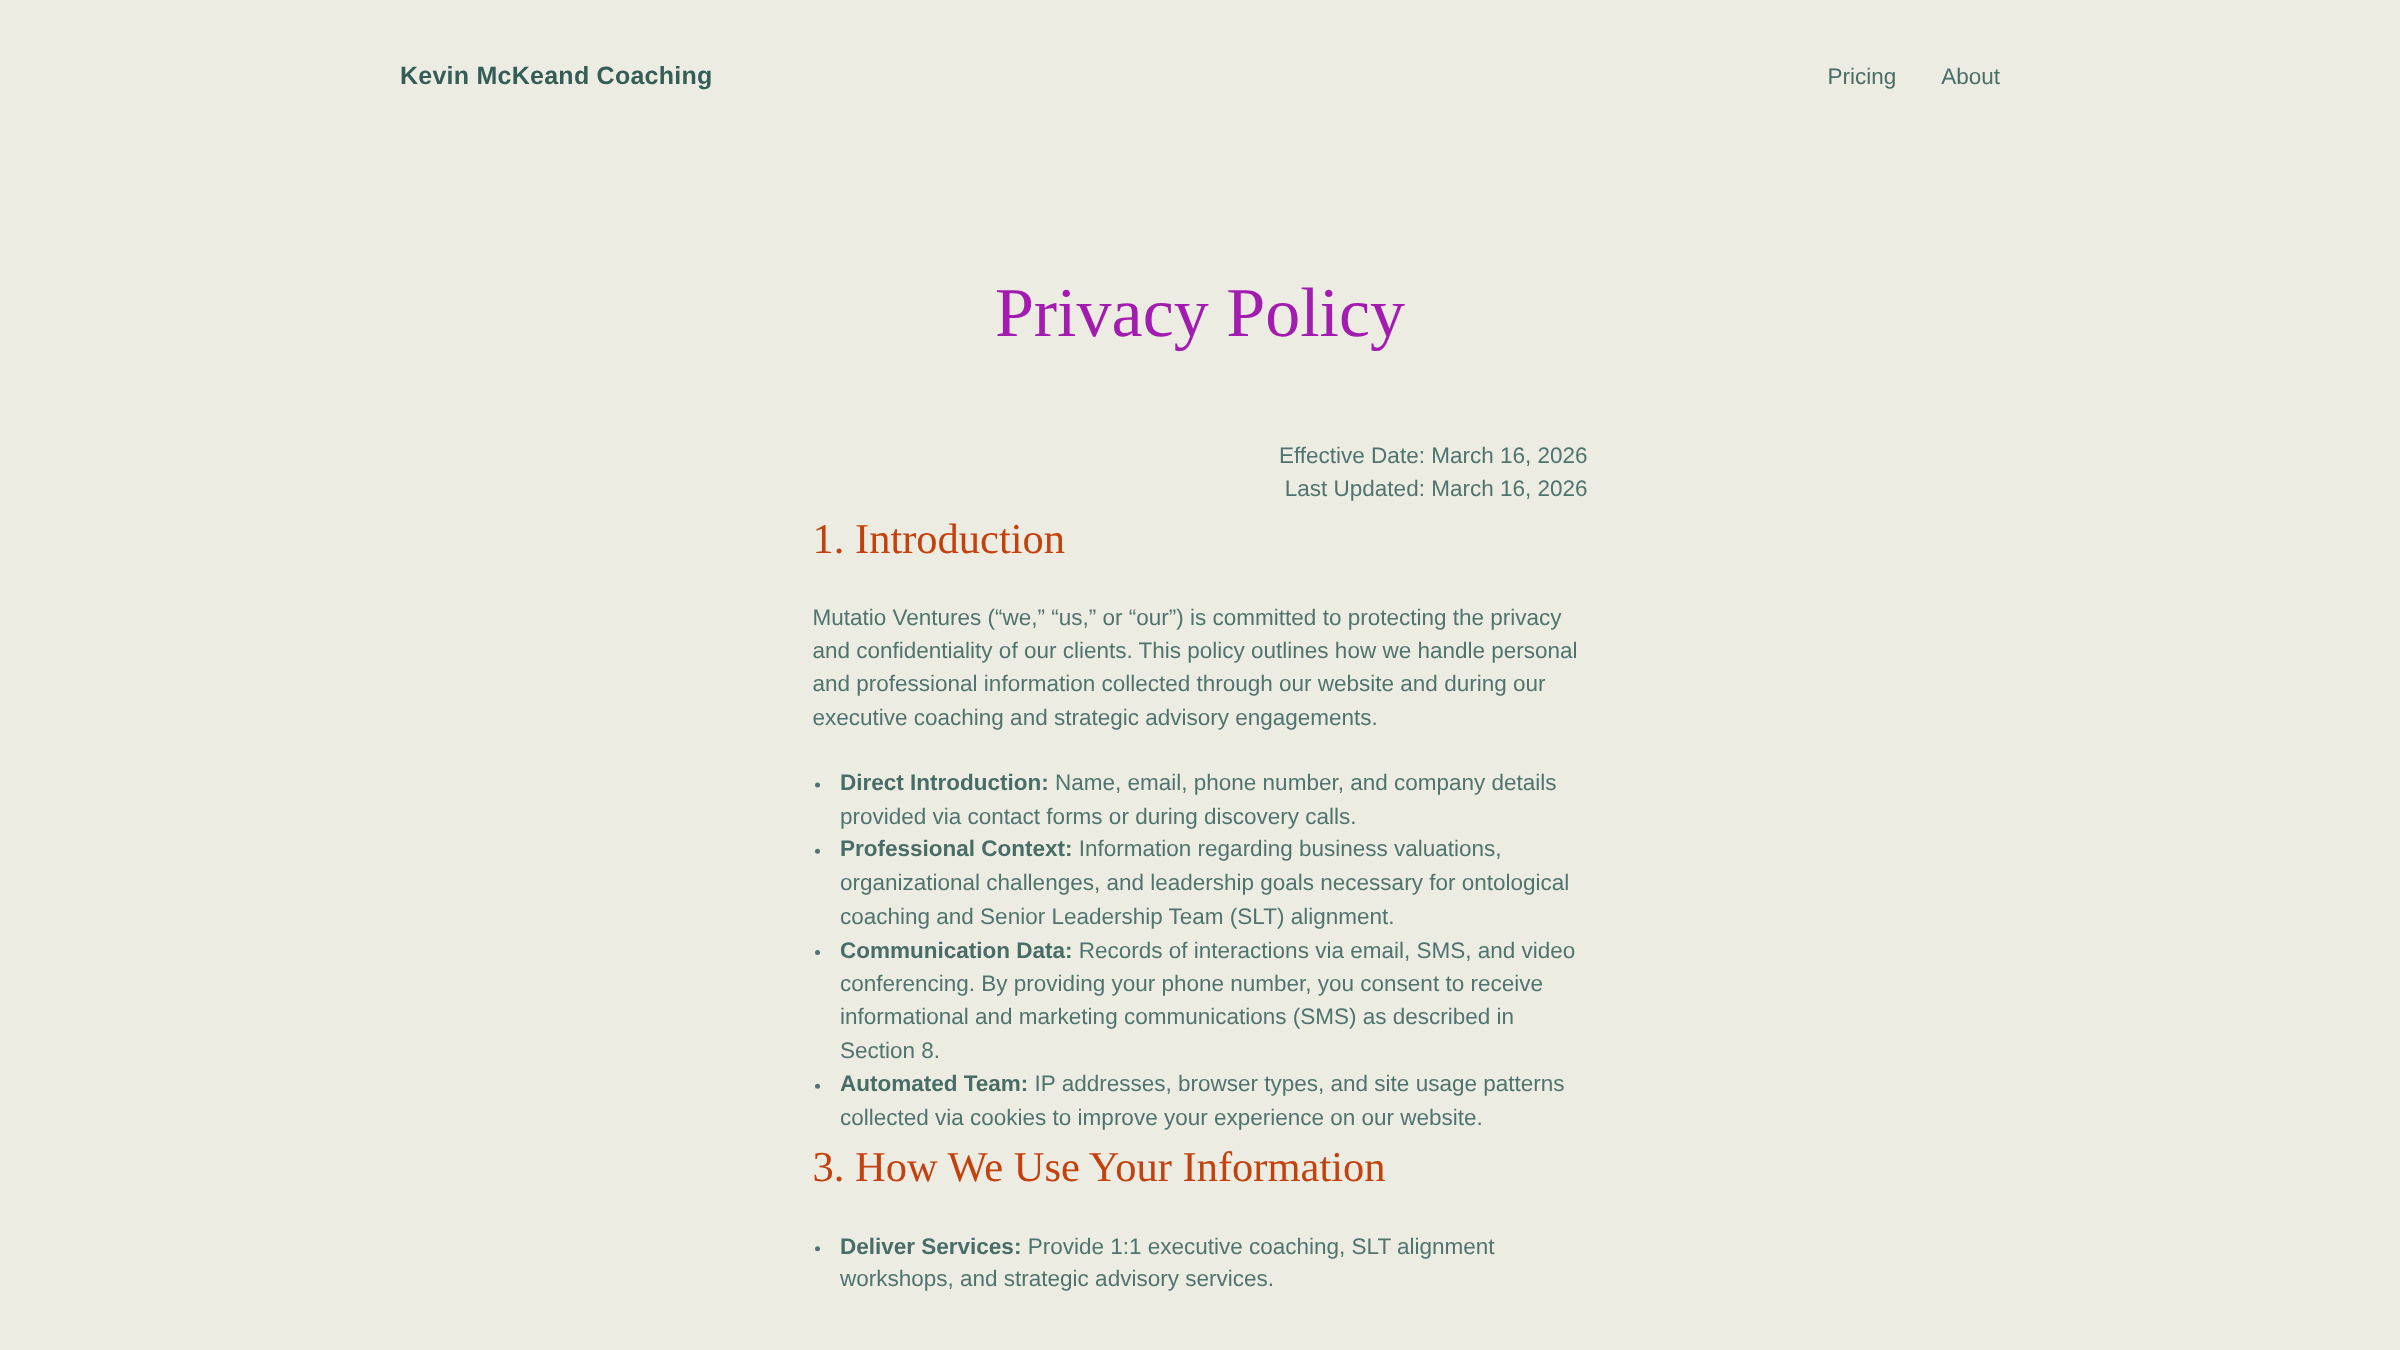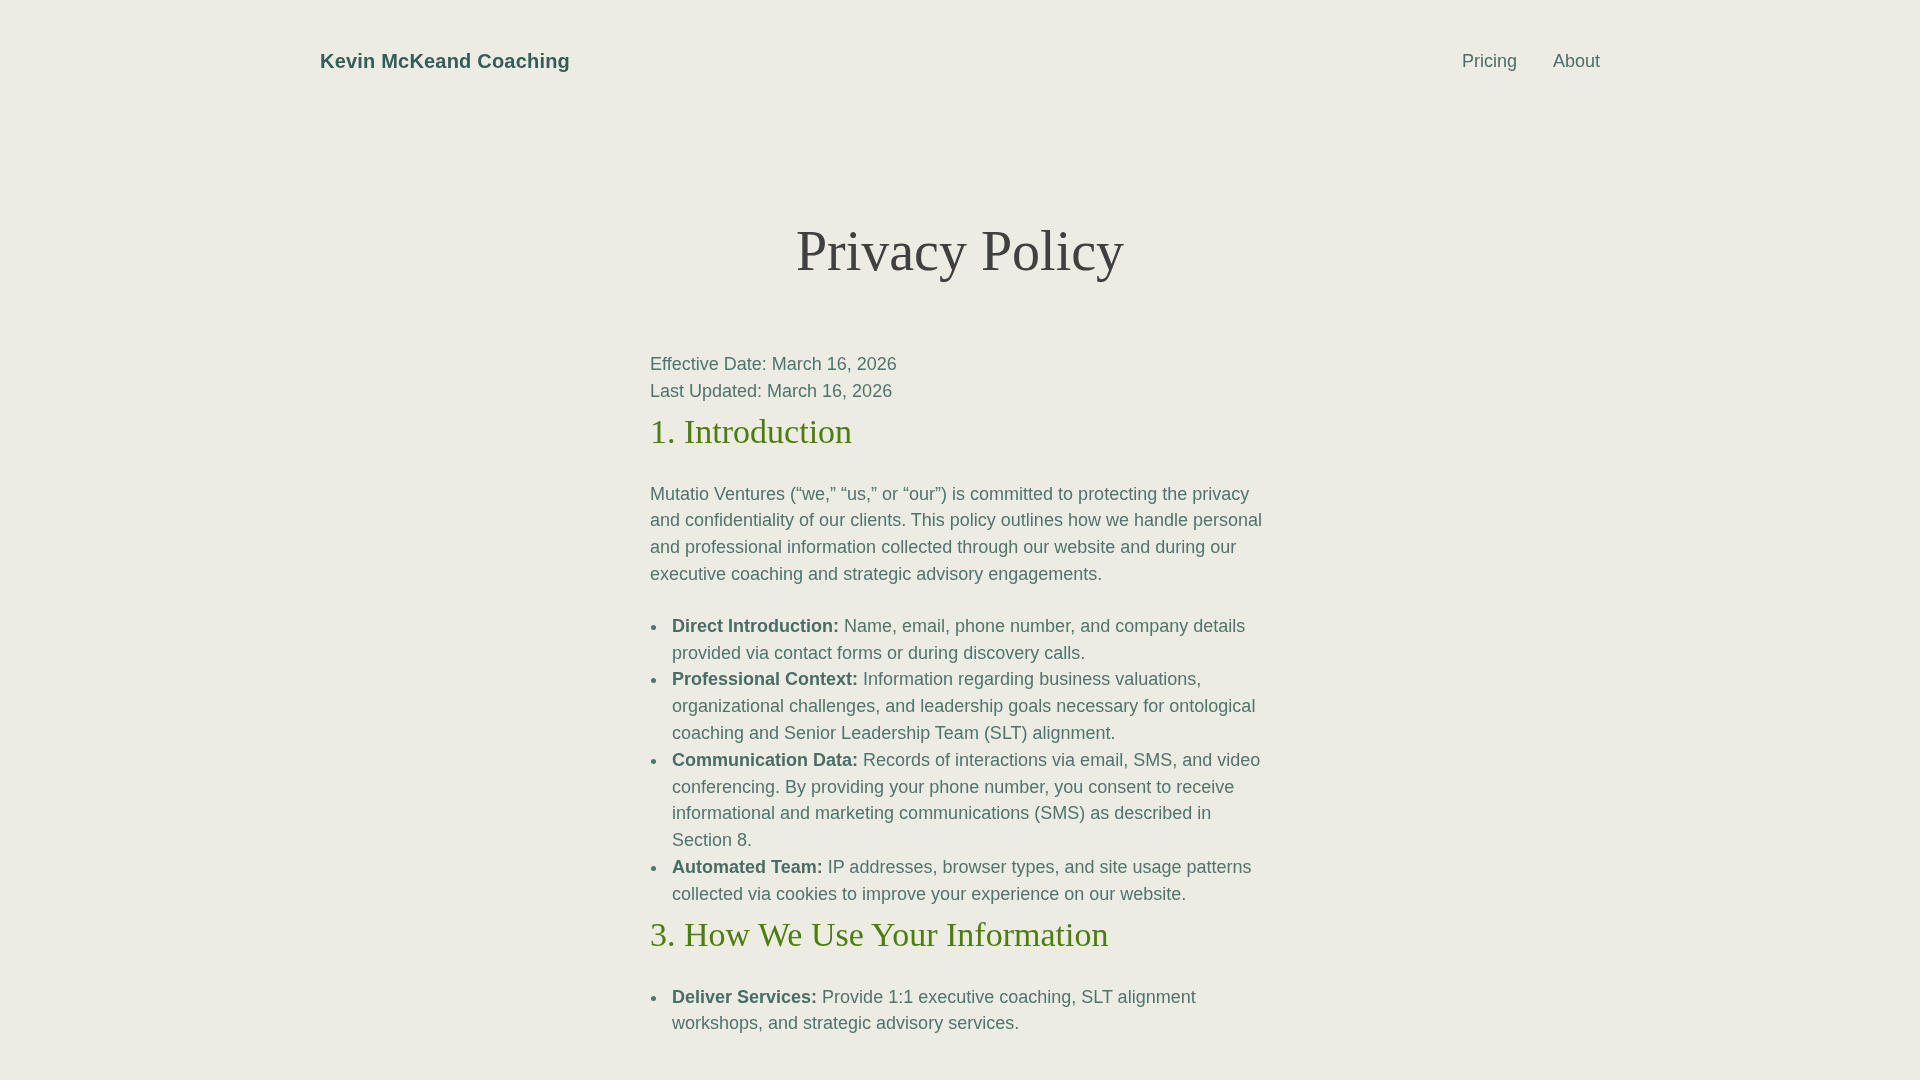--- a/index.html
+++ b/index.html
@@ -44,31 +44,31 @@
     margin: 0 auto;
     color: #4F746E;
     font-size: 18px;
     line-height: 26.8px;
   }
   .page-title {
     font-family: "Liberation Serif", serif;
     font-weight: 400;
     font-size: 56px;
     line-height: 67px;
-    color: #404040;
+    color: #a21caf;
     text-align: center;
     margin: 145px 0 66px 0;
   }
-  .meta { margin: 0; }
+  .meta { margin: 0; text-align: right; }
   .section-heading {
     font-family: "Liberation Serif", serif;
     font-weight: 400;
     font-size: 34px;
     line-height: 41px;
-    color: #4d7c0f;
+    color: #c2410c;
     margin: 6px 0 29px 0;
   }
   .article p { margin: 0; }
   .bullet-list {
     margin: 25px 0 0 0;
     padding: 0 0 0 17px;
     list-style: disc outside;
   }
   .bullet-list li { margin: 0; padding-left: 5px; }
   .bullet-list li::marker { color: #4F746E; font-size: 15px; }

